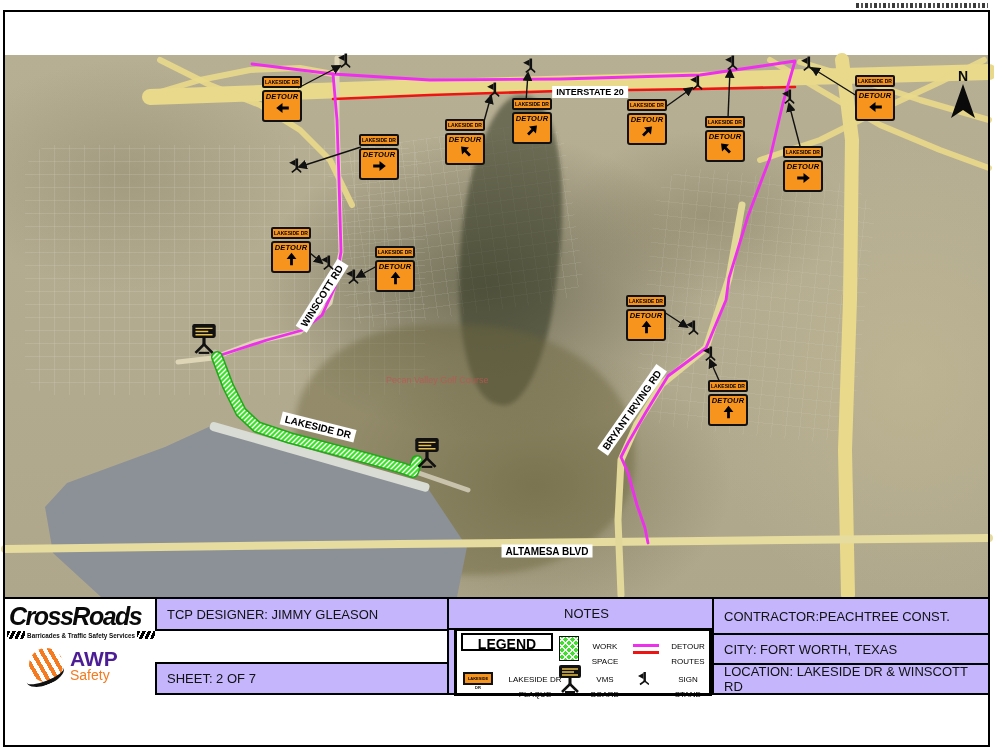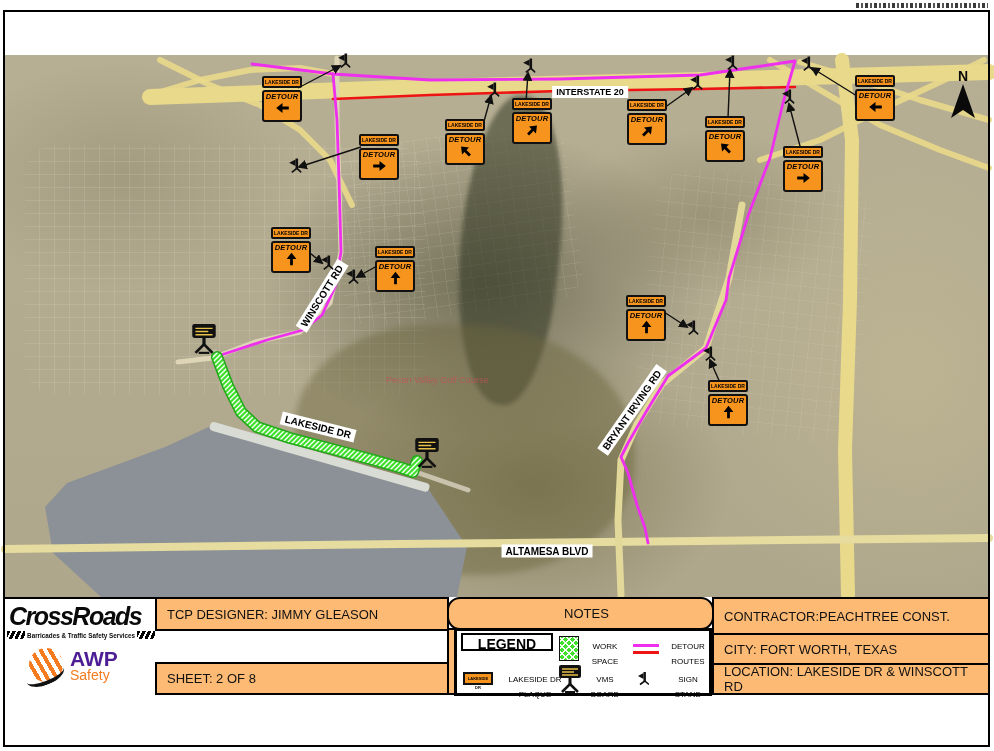--- a/index.html
+++ b/index.html
@@ -50,23 +50,23 @@
   .sign .dlabel{display:block;font-weight:bold;font-size:7.5px;line-height:9px;letter-spacing:.2px;color:#000;}
   .sign .arr{display:block;margin:0 auto;}
   .stand{position:absolute;transform:translate(-50%,-50%);z-index:9;}
   .vms{position:absolute;transform:translate(-50%,-50%);z-index:9;}
   .maplabel{position:absolute;background:#fff;color:#000;font-weight:bold;white-space:nowrap;
     padding:1px 4px;z-index:8;}
   .golfname{position:absolute;color:rgba(190,85,85,.8);font-size:9px;white-space:nowrap;z-index:4;}
   #north{position:absolute;left:945px;top:68px;width:36px;text-align:center;z-index:10;}
   #north .nlabel{font-weight:bold;font-size:14px;color:#0a0a0a;}
   
-  .cell{position:absolute;background:#fdba74;border:2px solid #000;box-sizing:border-box;
+  .cell{position:absolute;background:#c4b5fd;border:2px solid #000;box-sizing:border-box;
     display:flex;align-items:center;font-size:13px;color:#111;padding-left:10px;z-index:30;}
-  .cell.center{justify-content:center;padding-left:12px;border-radius:13px;}
+  .cell.center{justify-content:center;padding-left:12px;}
   #logocell{position:absolute;left:5px;top:597px;width:150px;height:97px;background:#fff;
     border-top:2px solid #000;z-index:30;}
   #legendbox{position:absolute;left:454px;top:628px;width:258px;height:68px;background:#fff;
     border:3px solid #000;box-sizing:border-box;z-index:31;}
   #legendbox .ltitle{position:absolute;left:4px;top:2px;width:92px;height:18px;border:2px solid #000;
     font-weight:bold;font-size:14px;text-align:center;line-height:18px;box-sizing:border-box;}
   .litem-label{position:absolute;font-weight:normal;font-size:8px;line-height:15px;color:#000;text-align:center;}
   #ws-swatch{position:absolute;left:102px;top:5px;width:20px;height:25px;border:1px solid #111;
     background:#3fe02c;box-sizing:border-box;
     background-image:repeating-linear-gradient(45deg,rgba(255,255,255,.95) 0 1.5px,transparent 1.5px 5px),
@@ -360,21 +360,21 @@
     <div id="awp">
       <div id="awpball"></div>
       <div id="awptext">
         <div class="awp-main">AWP</div>
         <div class="awp-sub">Safety</div>
       </div>
     </div>
   </div>
 
   <div class="cell" style="left:155px;top:597px;width:294px;height:34px;">TCP DESIGNER: JIMMY GLEASON</div>
-  <div class="cell" style="left:155px;top:662px;width:294px;height:33px;">SHEET: 2 OF 8</div>
+  <div class="cell" style="left:155px;top:662px;width:294px;height:33px;">SHEET: 2 OF 7</div>
   <div class="cell center" style="left:447px;top:597px;width:267px;height:33px;">NOTES</div>
   <div class="cell" style="left:447px;top:628px;width:267px;height:67px;padding-left:0;"></div>
   <div class="cell" style="left:712px;top:597px;width:278px;height:38px;">CONTRACTOR:PEACHTREE CONST.</div>
   <div class="cell" style="left:712px;top:633px;width:278px;height:32px;">CITY: FORT WORTH, TEXAS</div>
   <div class="cell" style="left:712px;top:663px;width:278px;height:32px;">LOCATION: LAKESIDE DR &amp; WINSCOTT RD</div>
 
   <div id="legendbox">
     <div class="ltitle">LEGEND</div>
     <div id="ws-swatch"></div>
     <div class="litem-label" style="left:128px;top:8px;width:40px;">WORK SPACE</div>

